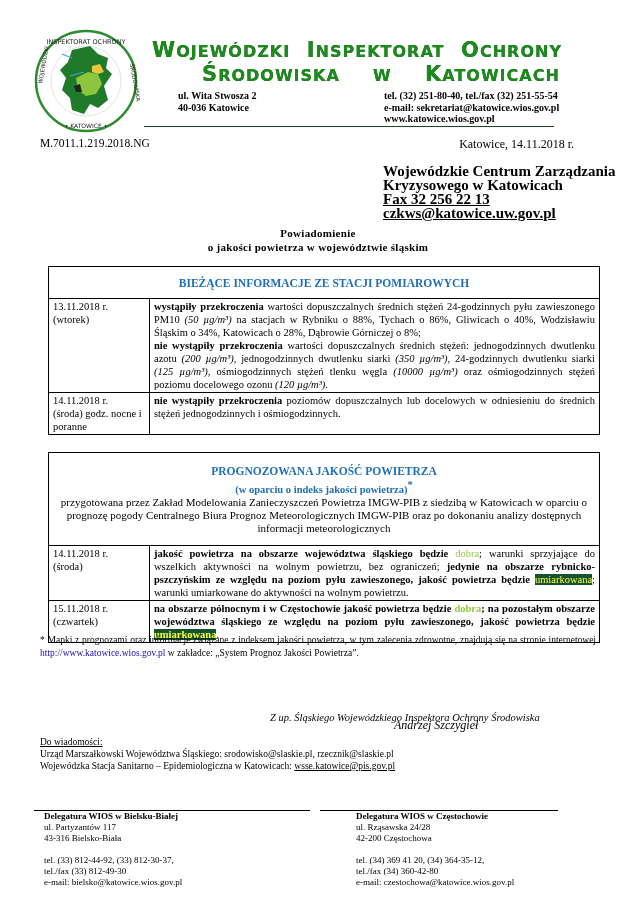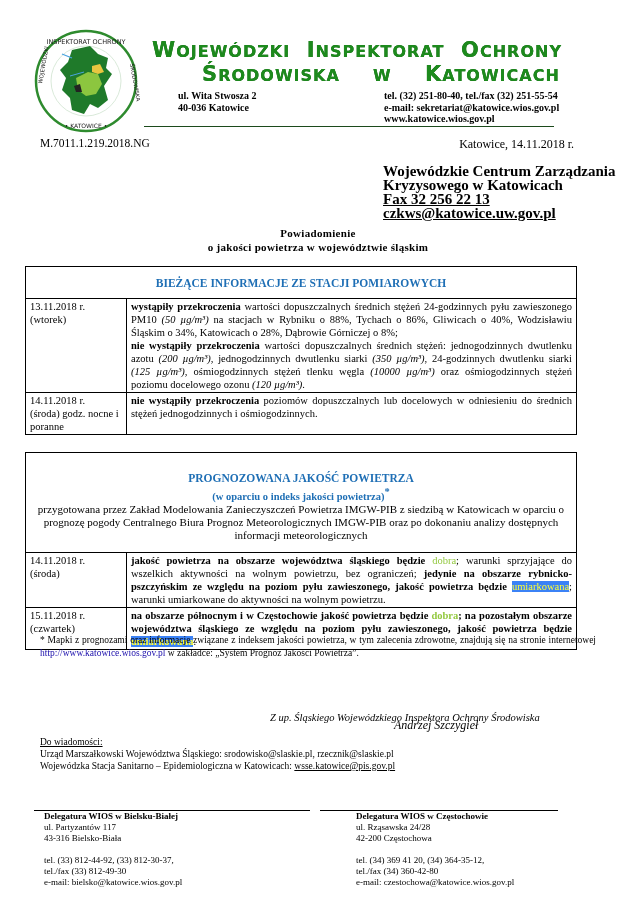--- a/index.html
+++ b/index.html
@@ -15,31 +15,31 @@
   .addr { font-size: 10px; font-weight: bold; line-height: 11.5px; }
   .addr-left { left: 178px; top: 90px; }
   .addr-right { left: 384px; top: 90px; }
   .hline { left: 144px; top: 126px; width: 410px; height: 1px; background: #1c4a1c; }
   .ref { left: 40px; top: 137px; font-size: 11.5px; }
   .date { right: 62px; top: 137px; font-size: 12px; }
   .recipient { left: 383px; top: 164px; font-size: 15px; font-weight: bold; line-height: 14px; }
   .recipient .u { text-decoration: underline; }
   .notice { left: 0; width: 636px; top: 226px; text-align: center; font-size: 11px; font-weight: bold; line-height: 14px; letter-spacing: 0.3px; }
 
-  table.box { position: absolute; left: 25px; width: 552px; border-collapse: collapse; font-size: 10.5px; }
+  table.box { position: absolute; left: 48px; width: 552px; border-collapse: collapse; font-size: 10.5px; }
   table.box td { border: 1.3px solid #000; vertical-align: top; padding: 1px 4px; line-height: 13px; }
   table.box td.hdr { text-align: center; padding: 10px 4px 8px 4px; }
   .blue-head { color: #1f6fb5; font-weight: bold; font-size: 11.5px; }
   .blue-sub { color: #1f6fb5; font-weight: bold; font-size: 10.5px; }
   td.d { width: 92px; }
   td.t { text-align: justify; }
   .b { font-weight: bold; }
   .i { font-style: italic; }
   .good { color: #92c83e; }
-  .moderate { background: #3b82f6; color: #ffff33; }
+  .moderate { background: #14532d; color: #ffff33; }
   .t1 { top: 266px; }
   .t2 { top: 452px; }
 
   .foot { left: 40px; top: 634px; width: 556px; font-size: 9.5px; line-height: 13px; text-align: justify; }
   .foot a { color: #1a0dab; }
   .sign1 { left: 394px; top: 670px; font-size: 12px; font-style: italic; margin-top: 48px; }
   .sign2 { left: 270px; top: 712px; font-size: 10.5px; font-style: italic; }
   .cc { left: 40px; top: 736px; font-size: 9.5px; line-height: 12px; }
   .cc .u { text-decoration: underline; }
   .bline { top: 810px; height: 1px; background: #000; }
@@ -133,21 +133,21 @@
     <td class="t">
       <span class="b">nie wystąpiły przekroczenia</span><span> poziomów dopuszczalnych lub docelowych w odniesieniu do średnich stężeń jednogodzinnych i ośmiogodzinnych.</span>
     </td>
   </tr>
 </tbody>
   </table>
 
 <table class="box t2">
   <tbody>
       <tr>
-    <td colspan="2" class="hdr" style="padding-top:19px;padding-bottom:10px;">
+    <td colspan="2" class="hdr" style="padding-top:12px;padding-bottom:10px;">
       <div class="blue-head">PROGNOZOWANA JAKOŚĆ POWIETRZA</div>
       <div><span class="blue-sub">(w oparciu o indeks jakości powietrza)</span><sup class="blue-sub">*</sup></div>
       <div style="font-size:11px;line-height:13px;">przygotowana przez Zakład Modelowania Zanieczyszczeń Powietrza IMGW-PIB z siedzibą w Katowicach w oparciu o prognozę pogody Centralnego Biura Prognoz Meteorologicznych IMGW-PIB oraz po dokonaniu analizy dostępnych informacji meteorologicznych</div>
     </td>
   </tr>
   <tr>
     <td class="d">
       <div>14.11.2018 r.</div>
       <div>(środa)</div>
     </td>

